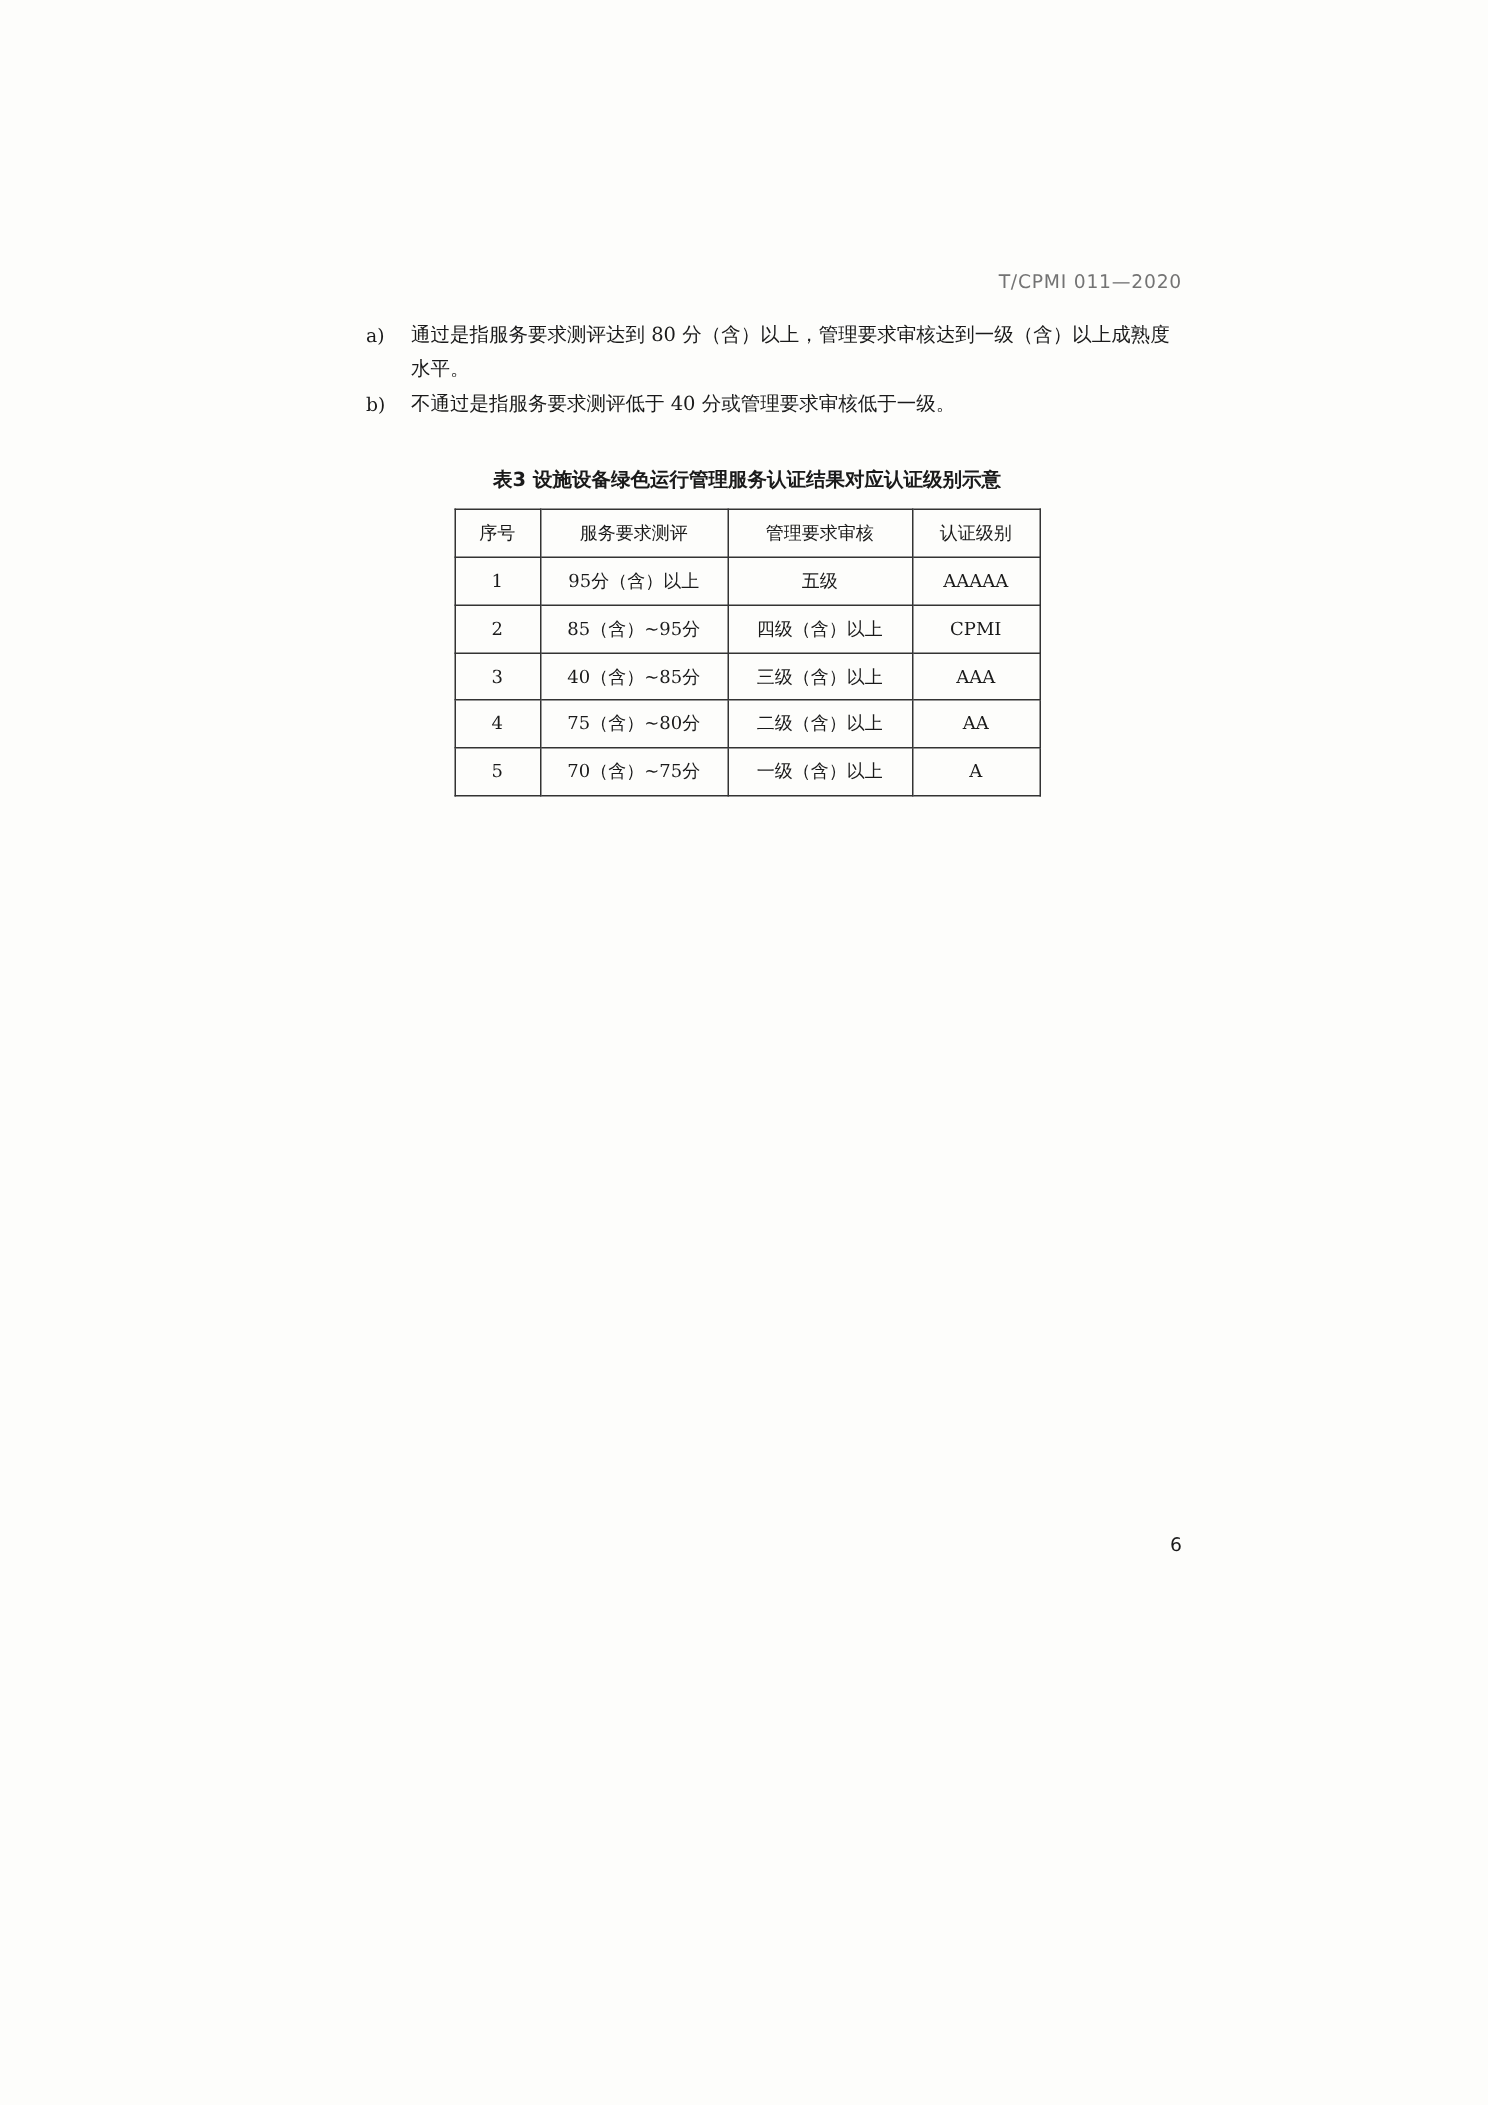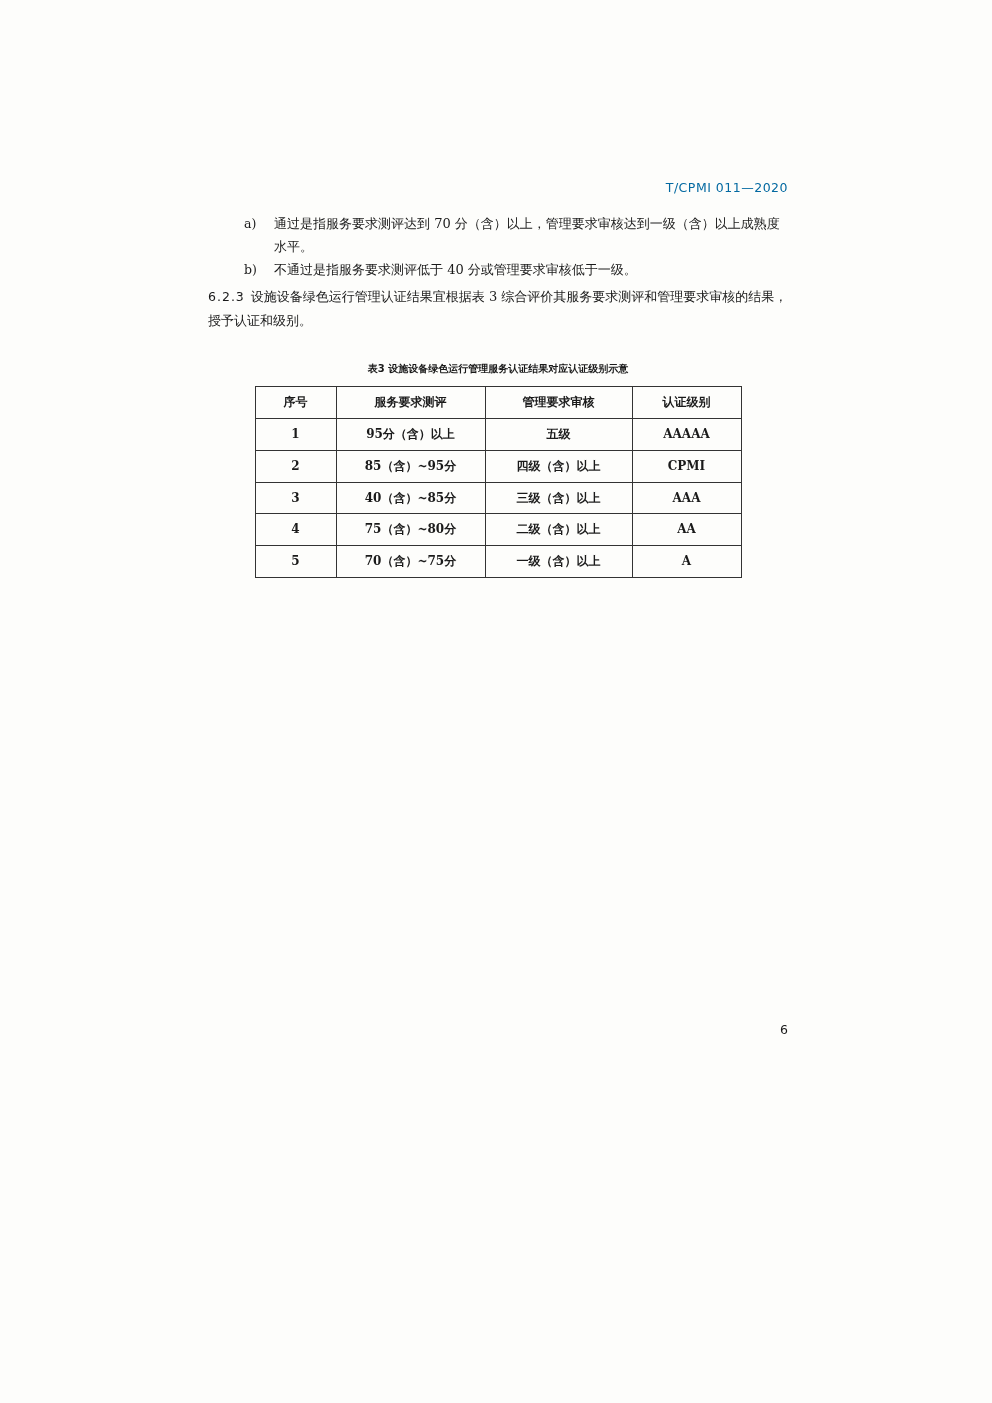--- a/index.html
+++ b/index.html
@@ -26,21 +26,21 @@
     position: absolute;
     left: 208px;
     top: 180px;
     width: 580px;
   }
   .header-line {
     text-align: right;
     font-family: "DejaVu Sans", "Liberation Sans", sans-serif;
     font-size: 12.5px;
     letter-spacing: 0.5px;
-    color: #0369a1;
+    color: #737373;
     margin-bottom: 18px;
   }
   .list-item {
     display: flex;
     align-items: flex-start;
     font-size: 13px;
     line-height: 1.75;
     margin-left: 36px;
   }
   .list-marker {
@@ -62,37 +62,37 @@
     font-family: "DejaVu Sans", "Liberation Sans", sans-serif;
     font-size: 12.5px;
     letter-spacing: 1px;
     margin-right: 6px;
   }
   .para .indent {
     display: inline;
   }
   .table-caption {
     text-align: center;
-    font-size: 10px;
+    font-size: 13px;
     font-weight: bold;
     margin-top: 30px;
     margin-bottom: 10px;
     font-family: "DejaVu Sans", "Liberation Sans", sans-serif;
   }
   table.cert {
     border-collapse: collapse;
     margin: 0 auto;
     font-size: 12px;
     line-height: 1.4;
   }
   table.cert th, table.cert td {
     border: 1px solid #333;
     text-align: center;
-    padding: 7px 18px;
-    font-weight: bold;
+    padding: 7px 6px;
+    font-weight: normal;
   }
   table.cert th {
     font-size: 12px;
   }
   table.cert td.c0, table.cert th.c0 { width: 44px; }
   table.cert td.c1, table.cert th.c1 { width: 112px; }
   table.cert td.c2, table.cert th.c2 { width: 110px; }
   table.cert td.c3, table.cert th.c3 { width: 72px; }
   .page-number {
     position: absolute;
@@ -107,32 +107,29 @@
 <body>
 
 <div class="page">
 
   <div class="content">
 
     <div class="header-line">T/CPMI 011—2020</div>
 
     <div class="list-item">
       <span class="list-marker">a)</span>
-      <span class="list-text">通过是指服务要求测评达到 70 分（含）以上，管理要求审核达到一级（含）以上成熟度水平。</span>
+      <span class="list-text">通过是指服务要求测评达到 80 分（含）以上，管理要求审核达到一级（含）以上成熟度水平。</span>
     </div>
 
     <div class="list-item">
       <span class="list-marker">b)</span>
       <span class="list-text">不通过是指服务要求测评低于 40 分或管理要求审核低于一级。</span>
     </div>
 
 
-    <div class="para">
-      <span class="num">6.2.3</span><span class="indent">设施设备绿色运行管理认证结果宜根据表 3 综合评价其服务要求测评和管理要求审核的结果，授予认证和级别。</span>
-    </div>
 
     <div class="table-caption">表3 设施设备绿色运行管理服务认证结果对应认证级别示意</div>
 
     <table class="cert">
       <thead>
         <tr>
           <th class="c0">序号</th>
           <th class="c1">服务要求测评</th>
           <th class="c2">管理要求审核</th>
           <th class="c3">认证级别</th>

